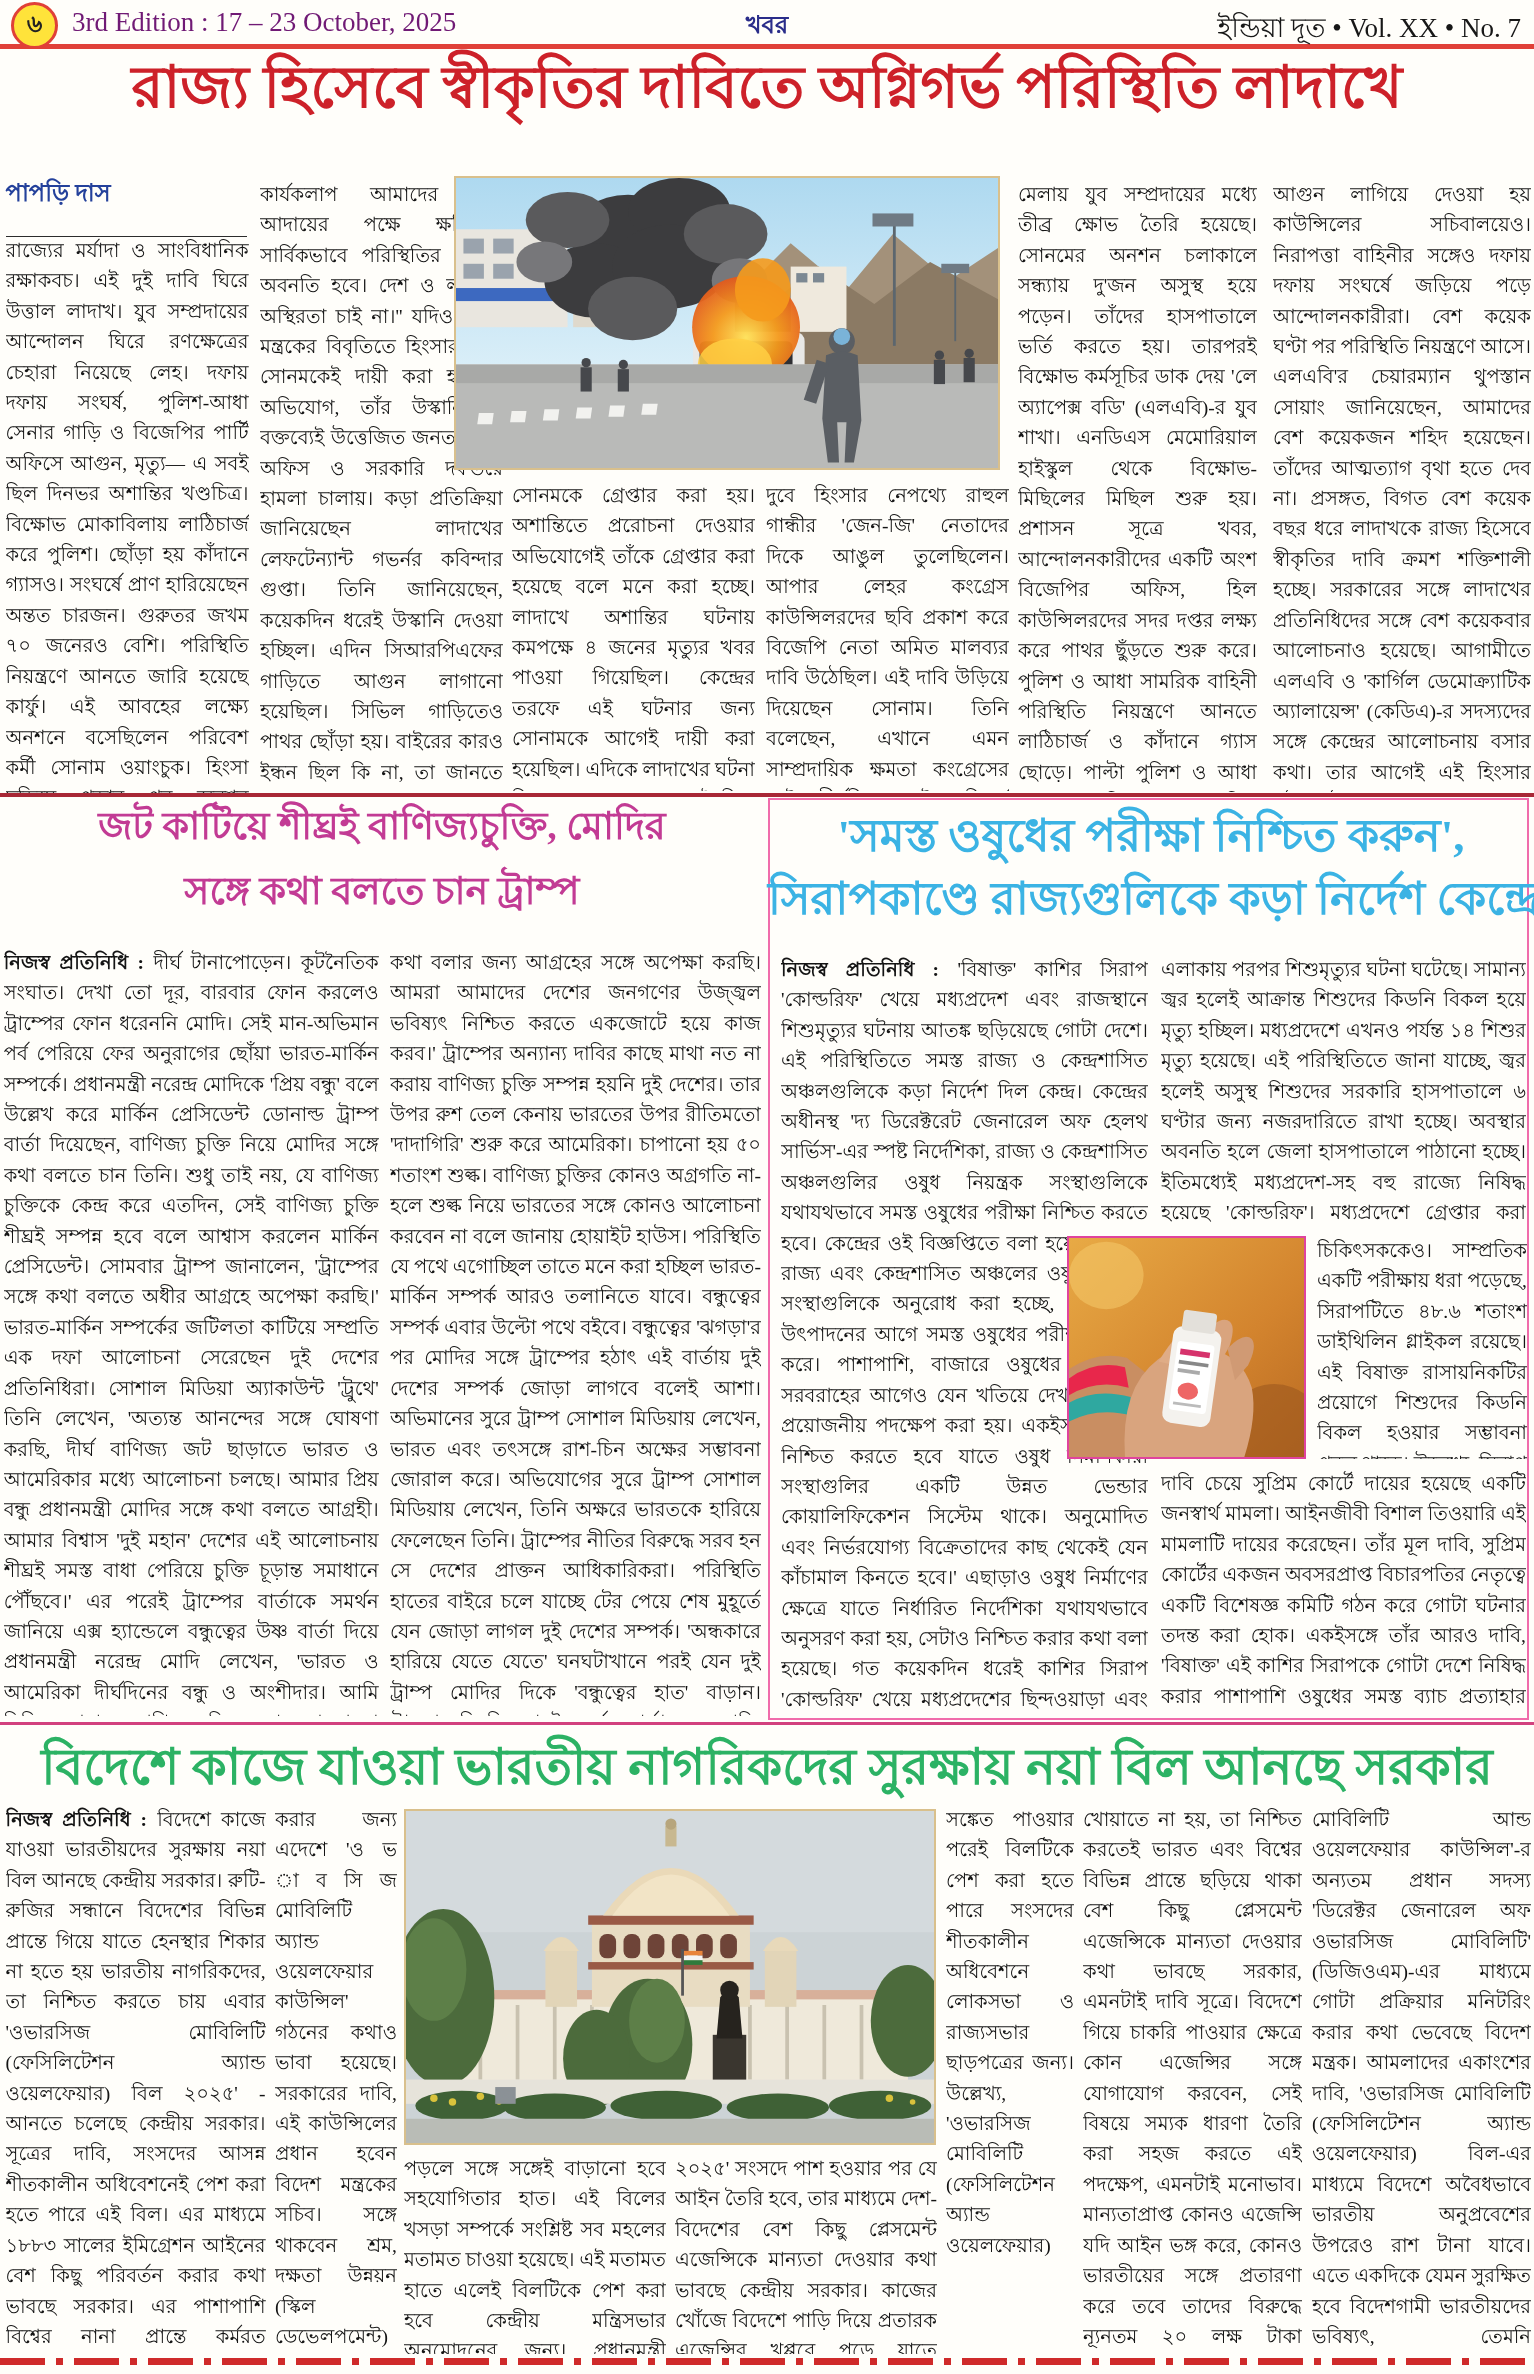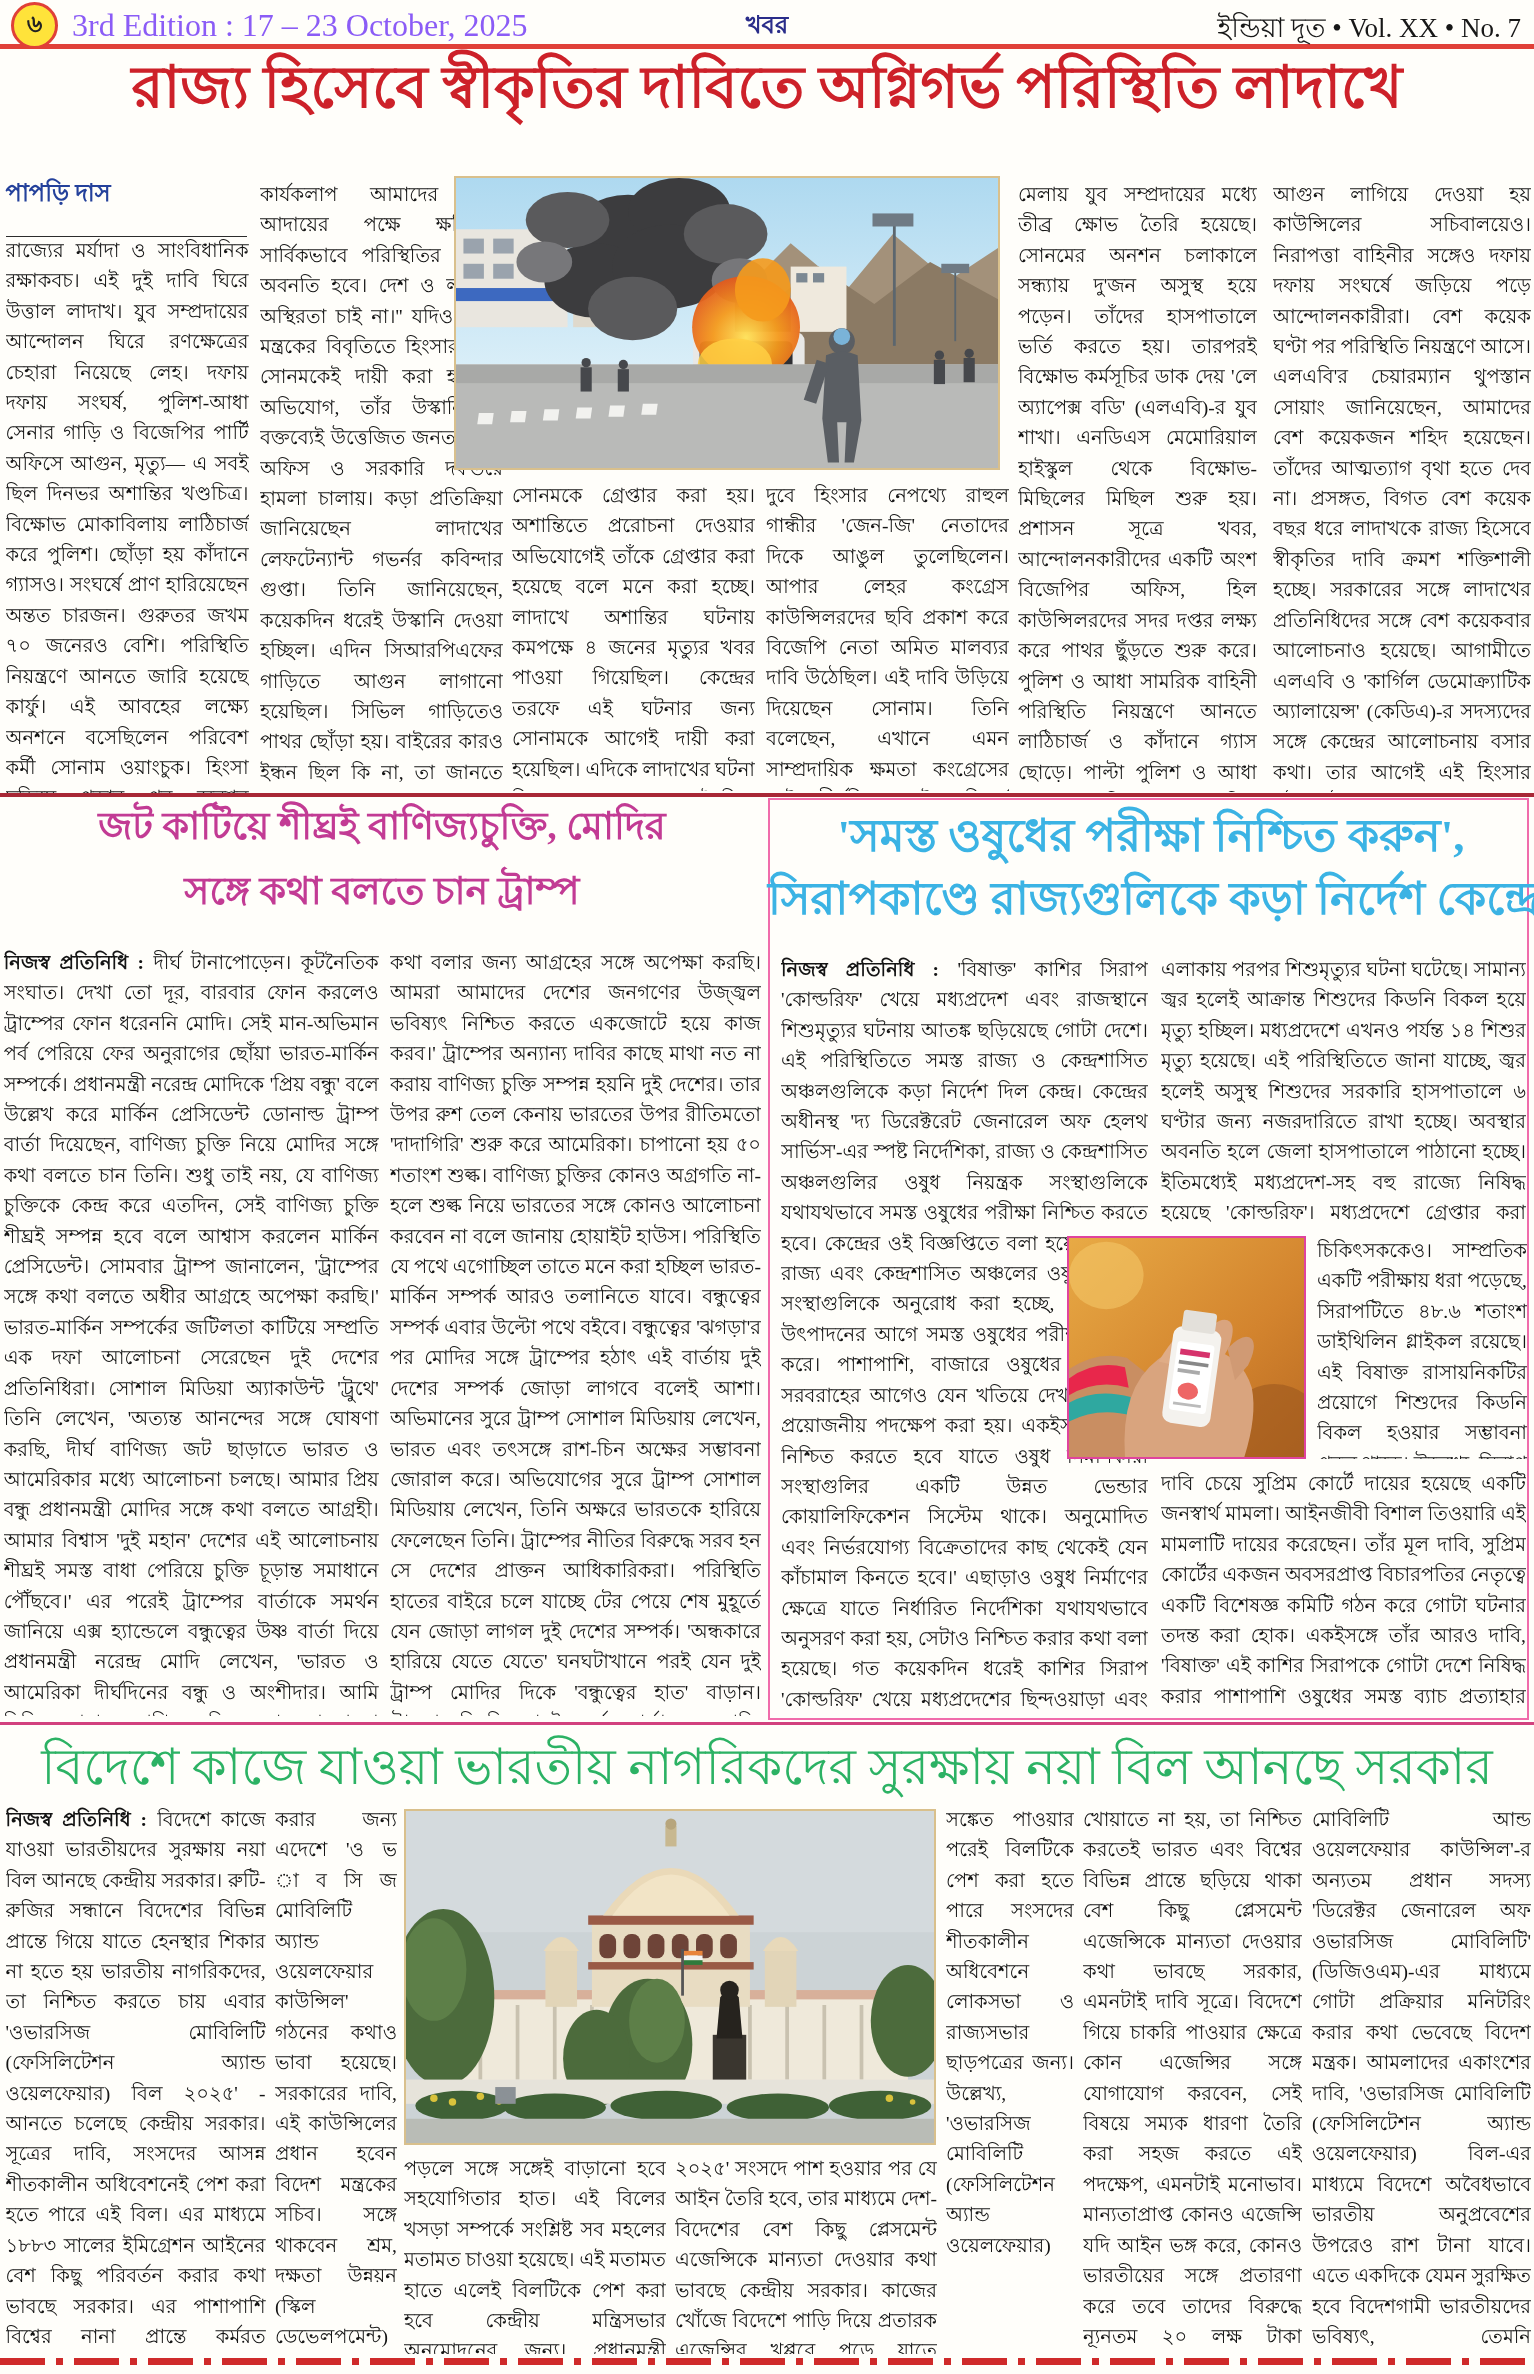--- a/index.html
+++ b/index.html
@@ -3,21 +3,21 @@
 <meta charset="utf-8">
 <style>
   html,body{margin:0;padding:0;background:#e8e8e8;}
   .page{position:relative;width:1534px;height:2375px;background:#fffefa;margin:0 auto;
         font-family:"Liberation Serif","DejaVu Serif",serif;color:#141414;overflow:hidden;}
   
   .topline{position:absolute;left:0;top:44px;width:1534px;height:4.6px;background:#e04038;}
   .pagenum{position:absolute;left:11px;top:1.9px;width:41px;height:41px;border-radius:50%;
            background:#ffe33a;border:3.7px solid #e04038;display:flex;align-items:center;justify-content:center;
            font-size:24px;font-weight:bold;color:#222;z-index:3;}
-  .edition{position:absolute;left:72px;top:7.4px;font-size:32px;color:#8b5cf6;}
+  .edition{position:absolute;left:72px;top:7.4px;font-size:27px;color:#701a75;}
   .masthead{position:absolute;left:0;top:5.6px;width:1534px;text-align:center;font-size:24px;font-weight:bold;color:#2a2d8a;}
   .issue{position:absolute;right:13px;top:7.4px;font-size:27px;color:#171717;}
   
   .col{position:absolute;text-align:justify;font-size:19.5px;line-height:1.56;overflow:hidden;word-break:normal;}
   .lead{font-weight:bold;}
   .photo{position:absolute;overflow:hidden;box-sizing:border-box;}
   .photo svg{display:block;width:100%;height:100%;}
   
   .h1-red{position:absolute;left:0;top:56px;width:1534px;text-align:center;white-space:nowrap;
           font-size:58px;line-height:1.1;font-weight:bold;color:#cd2129;}
@@ -27,21 +27,21 @@
   
   .h2-mag{position:absolute;left:0;width:764px;text-align:center;font-size:38px;line-height:1.12;
           font-weight:bold;color:#c23b94;white-space:nowrap;}
   
   .s3box{position:absolute;left:768px;top:798px;width:761px;height:922px;border:2.8px solid #f06cab;box-sizing:border-box;}
   .h3-blue{position:absolute;left:768px;width:766px;text-align:center;font-size:45px;line-height:1.12;
            font-weight:bold;color:#3bb3e4;white-space:nowrap;font-family:Liberation Serif, serif;}
   
   .rule-low{position:absolute;left:0;top:1722px;width:1534px;height:2.8px;background:#d2417e;}
   .h4-green{position:absolute;left:0;top:1729px;width:1534px;text-align:center;white-space:nowrap;
-            font-size:50px;font-weight:normal;color:#2cb264;}
+            font-size:50px;font-weight:bold;color:#2cb264;}
   .dashline{position:absolute;left:0;top:2358px;width:1534px;height:7.4px;
             background:repeating-linear-gradient(90deg,#cf2a2a 0 45px,transparent 45px 56px,#cf2a2a 56px 63px,transparent 63px 74px);}
 </style>
 </head>
 <body>
 
 <div class="page">
 
   <div class="topline"></div>
   <div class="pagenum">

